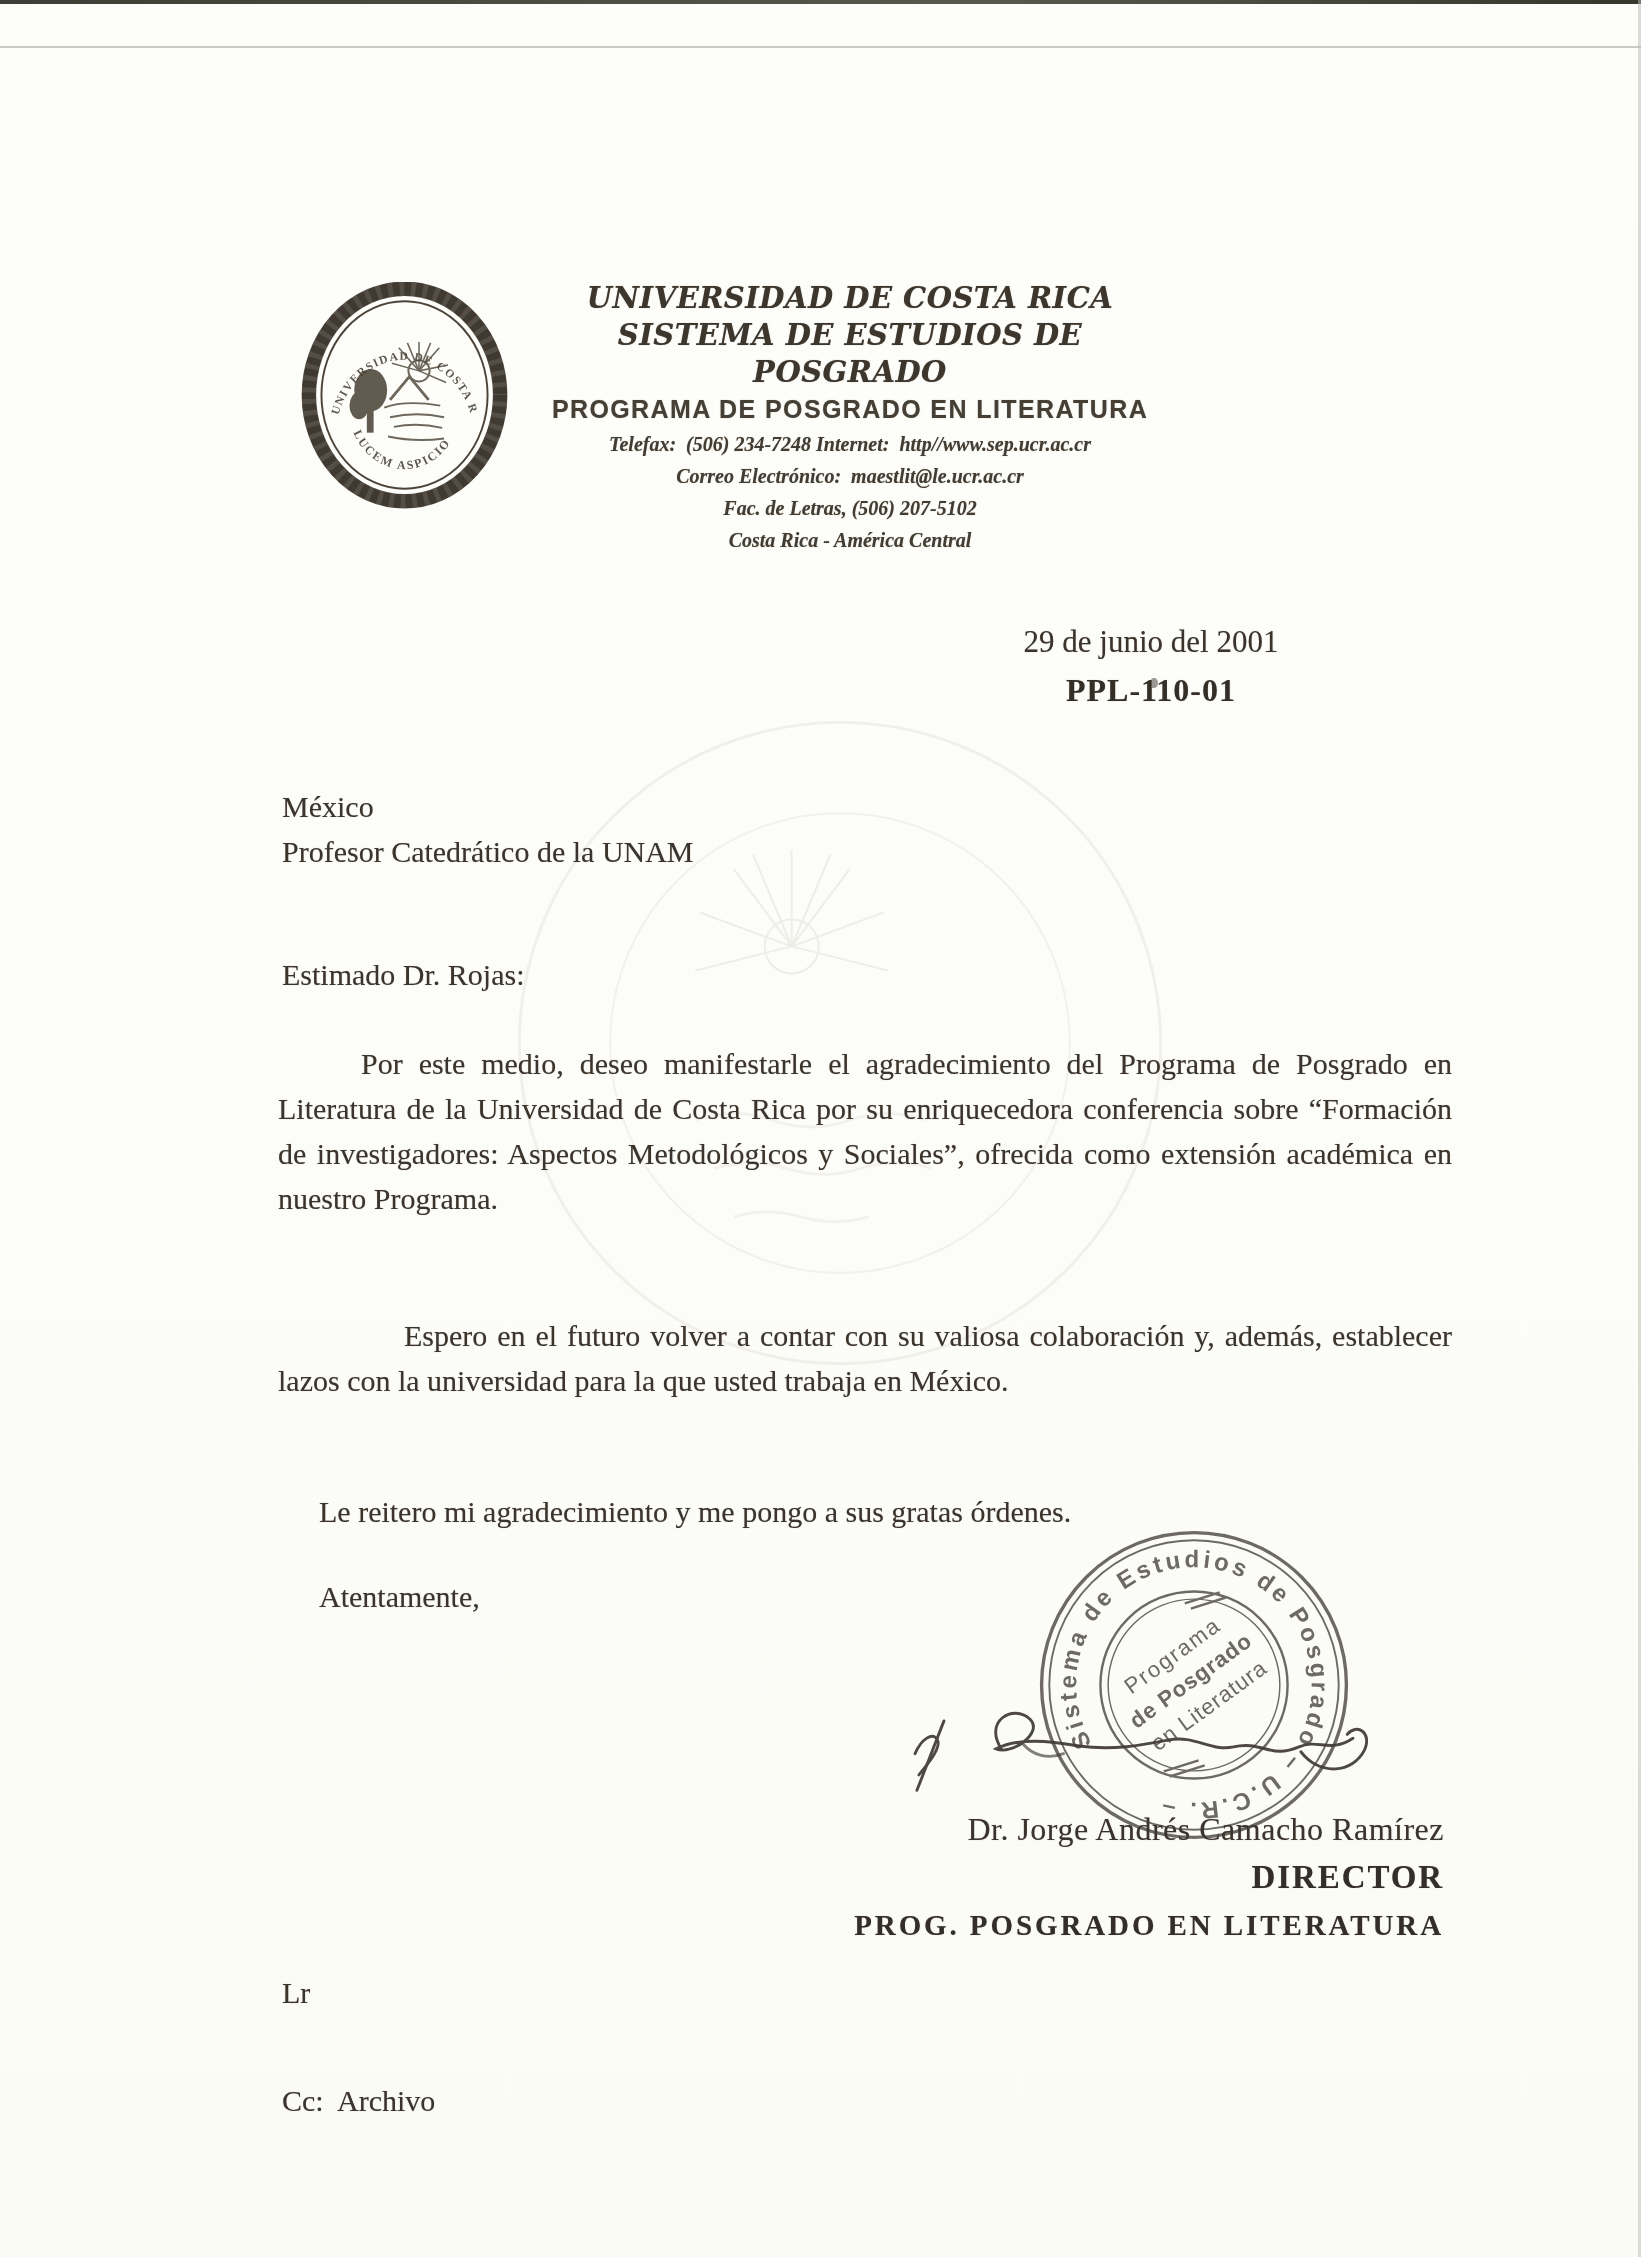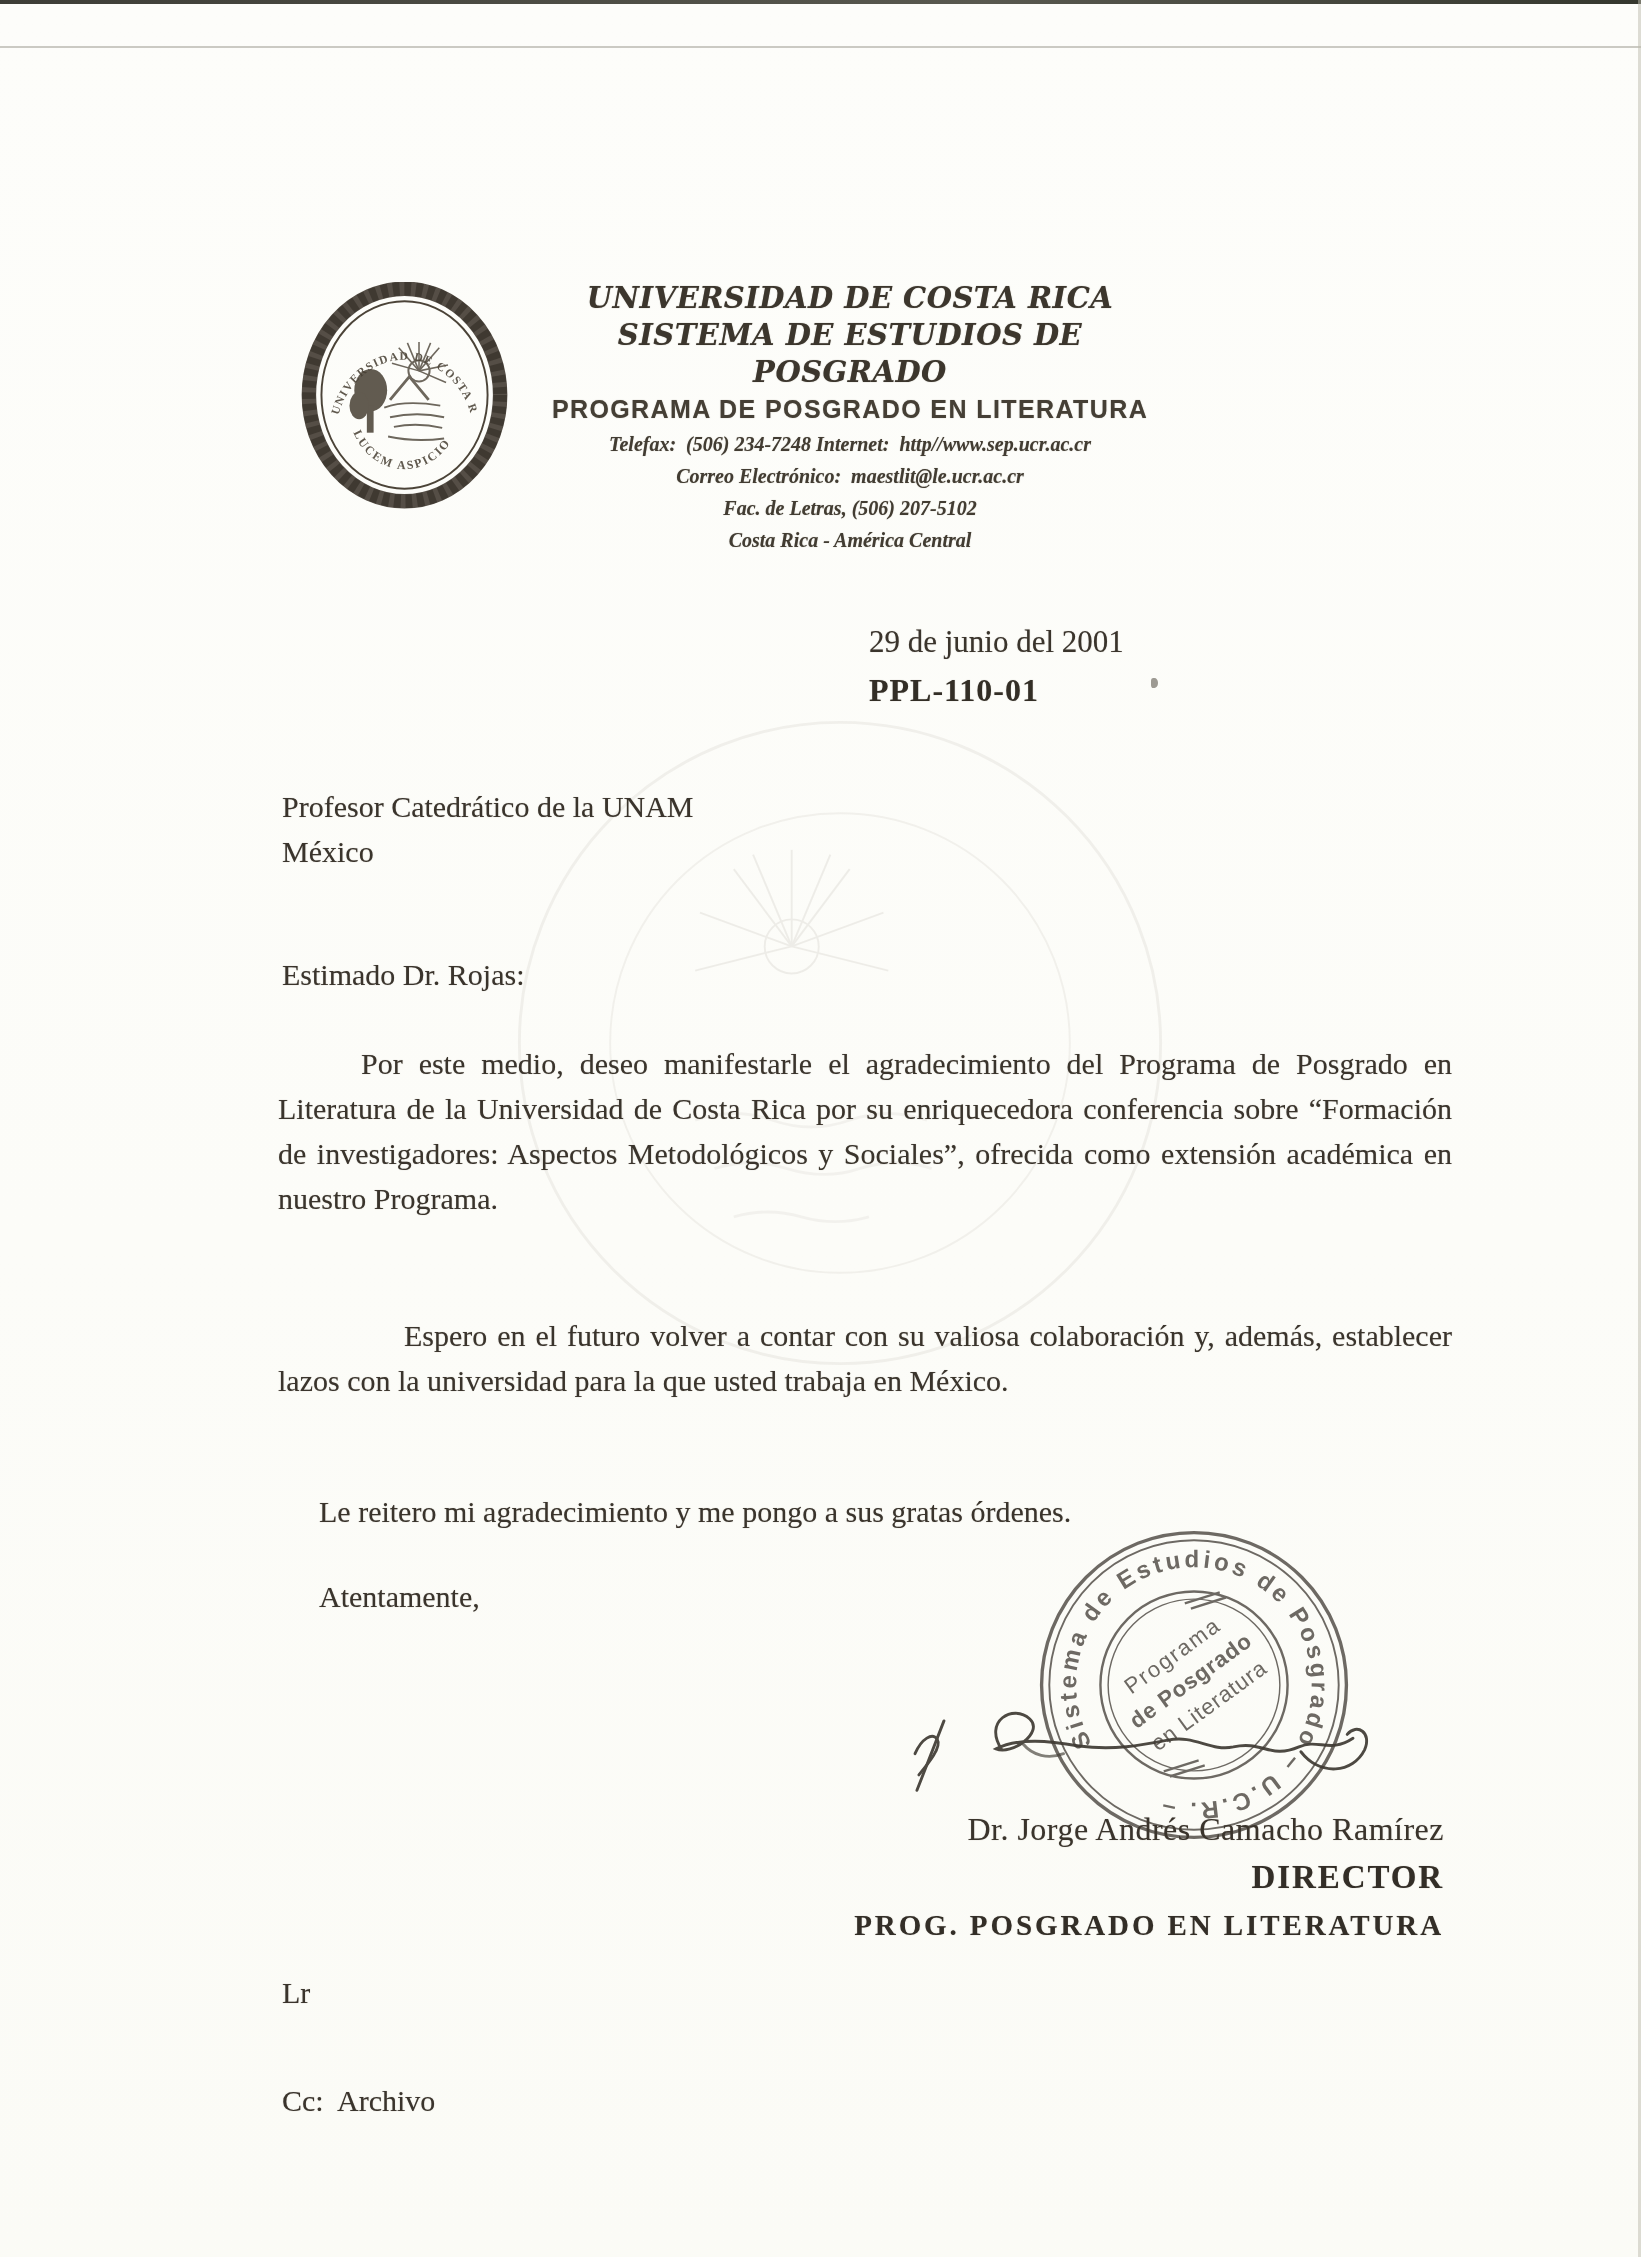--- a/index.html
+++ b/index.html
@@ -35,21 +35,21 @@
     font-size:20px;line-height:32px;color:#423c32;
     text-shadow:0 0 1px rgba(80,72,58,.45);
     white-space:pre-wrap;
   }
 
   
   .txt{
     position:absolute;font-size:30px;line-height:45px;color:#3a342c;
     text-shadow:0 0 1px rgba(75,66,54,.4);
   }
-  .date-block{left:869px;top:618px;width:564px;text-align:left;font-size:31px;line-height:48px;}
+  .date-block{left:869px;top:618px;width:564px;text-align:center;font-size:31px;line-height:48px;}
   .ref{font-weight:bold;font-size:32px;letter-spacing:1px;color:#332e26;}
   .recipient{left:282px;top:784px;width:676px;}
   .salutation{left:282px;top:952px;}
   .para{left:278px;width:1174px;text-align:justify;}
   .p1{top:1041px;text-indent:83px;}
   .p2{top:1313px;text-indent:126px;}
   .p3{top:1489px;left:319px;width:1139px;text-align:left;}
   .closing{left:319px;top:1574px;text-align:right;}
 
   .sig-block{left:193px;top:1769px;width:1251px;text-align:right;font-size:32px;line-height:48px;}
@@ -151,22 +151,22 @@
     <div class="lh-small">Costa Rica - América Central</div>
   </div>
 
   <div class="txt date-block">
     <div>29 de junio del 2001</div>
     <div class="ref">PPL-110-01</div>
   </div>
   <div class="scan-speck" style="left:1151px;top:678px;width:6.8px;height:9.7px;opacity:.6;border-radius:40% 60% 60% 40%;"></div>
 
   <div class="txt recipient">
+    <div>México</div>
     <div>Profesor Catedrático de la UNAM</div>
-    <div>México</div>
   </div>
 
   <div class="txt salutation">Estimado Dr. Rojas:</div>
 
   <div class="txt para p1">Por este medio,  deseo manifestarle el agradecimiento del Programa de Posgrado en Literatura de la Universidad de Costa Rica por su enriquecedora conferencia sobre “Formación de investigadores:  Aspectos Metodológicos y Sociales”, ofrecida como extensión académica en nuestro Programa.</div>
   <div class="txt para p2">Espero en el futuro volver a contar con su valiosa colaboración y, además, establecer lazos con la universidad para la que usted trabaja en México.</div>
   <div class="txt para p3">Le reitero mi agradecimiento y me pongo a sus gratas órdenes.</div>
 
   <div class="txt closing">Atentamente,</div>
 

